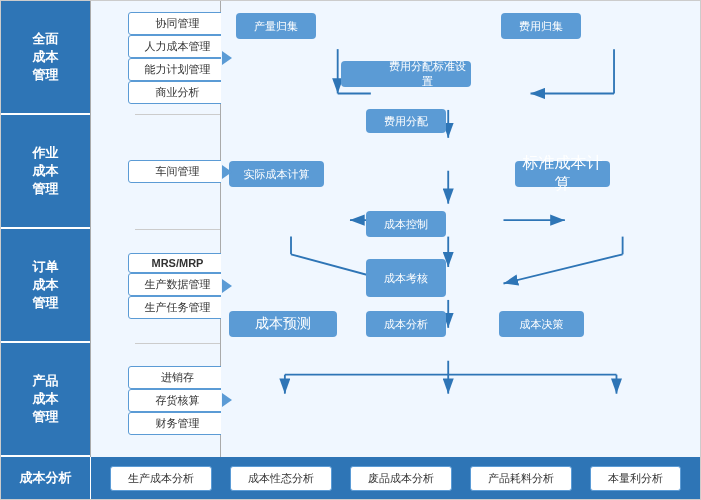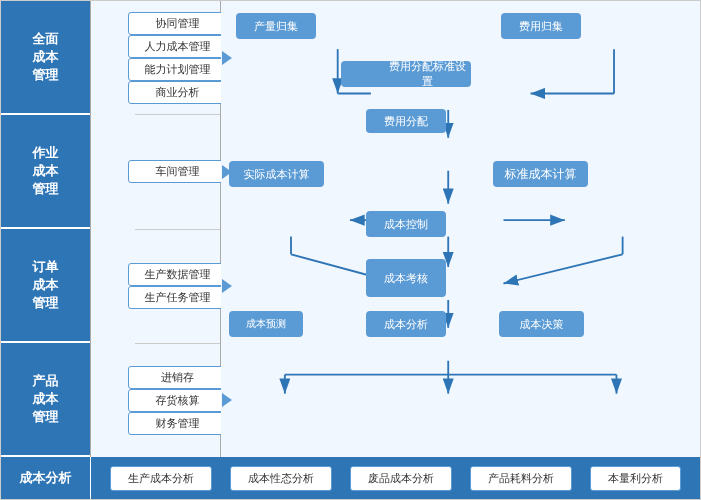--- a/index.html
+++ b/index.html
@@ -182,20 +182,21 @@
         <div class="mid-box">商业分析</div>
         <div class="arrow-right"></div>
       </div>
 
       <div class="mid-section">
         <div class="mid-box">车间管理</div>
         <div class="arrow-right"></div>
       </div>
 
       <div class="mid-section">
+        <div class="mid-box" style="font-weight:bold;">MRS/MRP</div>
         <div class="mid-box">生产数据管理</div>
         <div class="mid-box">生产任务管理</div>
         <div class="arrow-right"></div>
       </div>
 
       <div class="mid-section">
         <div class="mid-box">进销存</div>
         <div class="mid-box">存货核算</div>
         <div class="mid-box">财务管理</div>
         <div class="arrow-right"></div>
@@ -250,27 +251,27 @@
 
       <div class="flow-box" style="left:280px;top:12px;width:80px;height:26px;font-size:11px;">费用归集</div>
 
       <div class="flow-box" style="left:120px;top:60px;width:130px;height:26px;font-size:11px;padding-left:43px;">费用分配标准设置</div>
 
       <div class="flow-box" style="left:145px;top:108px;width:80px;height:24px;font-size:11px;">费用分配</div>
 
       <div class="flow-box" style="left:8px;top:160px;width:95px;height:26px;font-size:11px;">实际成本计算</div>
 
 
-      <div class="flow-box" style="left:272px;top:160px;width:95px;height:26px;font-size:12px;">标准成本计算</div>
+      <div class="flow-box" style="left:294px;top:160px;width:95px;height:26px;font-size:16px;">标准成本计算</div>
 
       <div class="flow-box" style="left:145px;top:210px;width:80px;height:26px;font-size:11px;">成本控制</div>
 
       <div class="flow-box" style="left:145px;top:258px;width:80px;height:38px;font-size:11px;">成本考核</div>
 
-      <div class="flow-box" style="left:8px;top:310px;width:74px;height:26px;font-size:10px;">成本预测</div>
+      <div class="flow-box" style="left:8px;top:310px;width:108px;height:26px;font-size:14px;">成本预测</div>
 
       <div class="flow-box" style="left:145px;top:310px;width:80px;height:26px;font-size:11px;">成本分析</div>
 
       <div class="flow-box" style="left:278px;top:310px;width:85px;height:26px;font-size:11px;">成本决策</div>
     </div>
   </div>
 
   <div class="bottom-row">
     <div class="bottom-label">成本分析</div>
     <div class="bottom-items">

